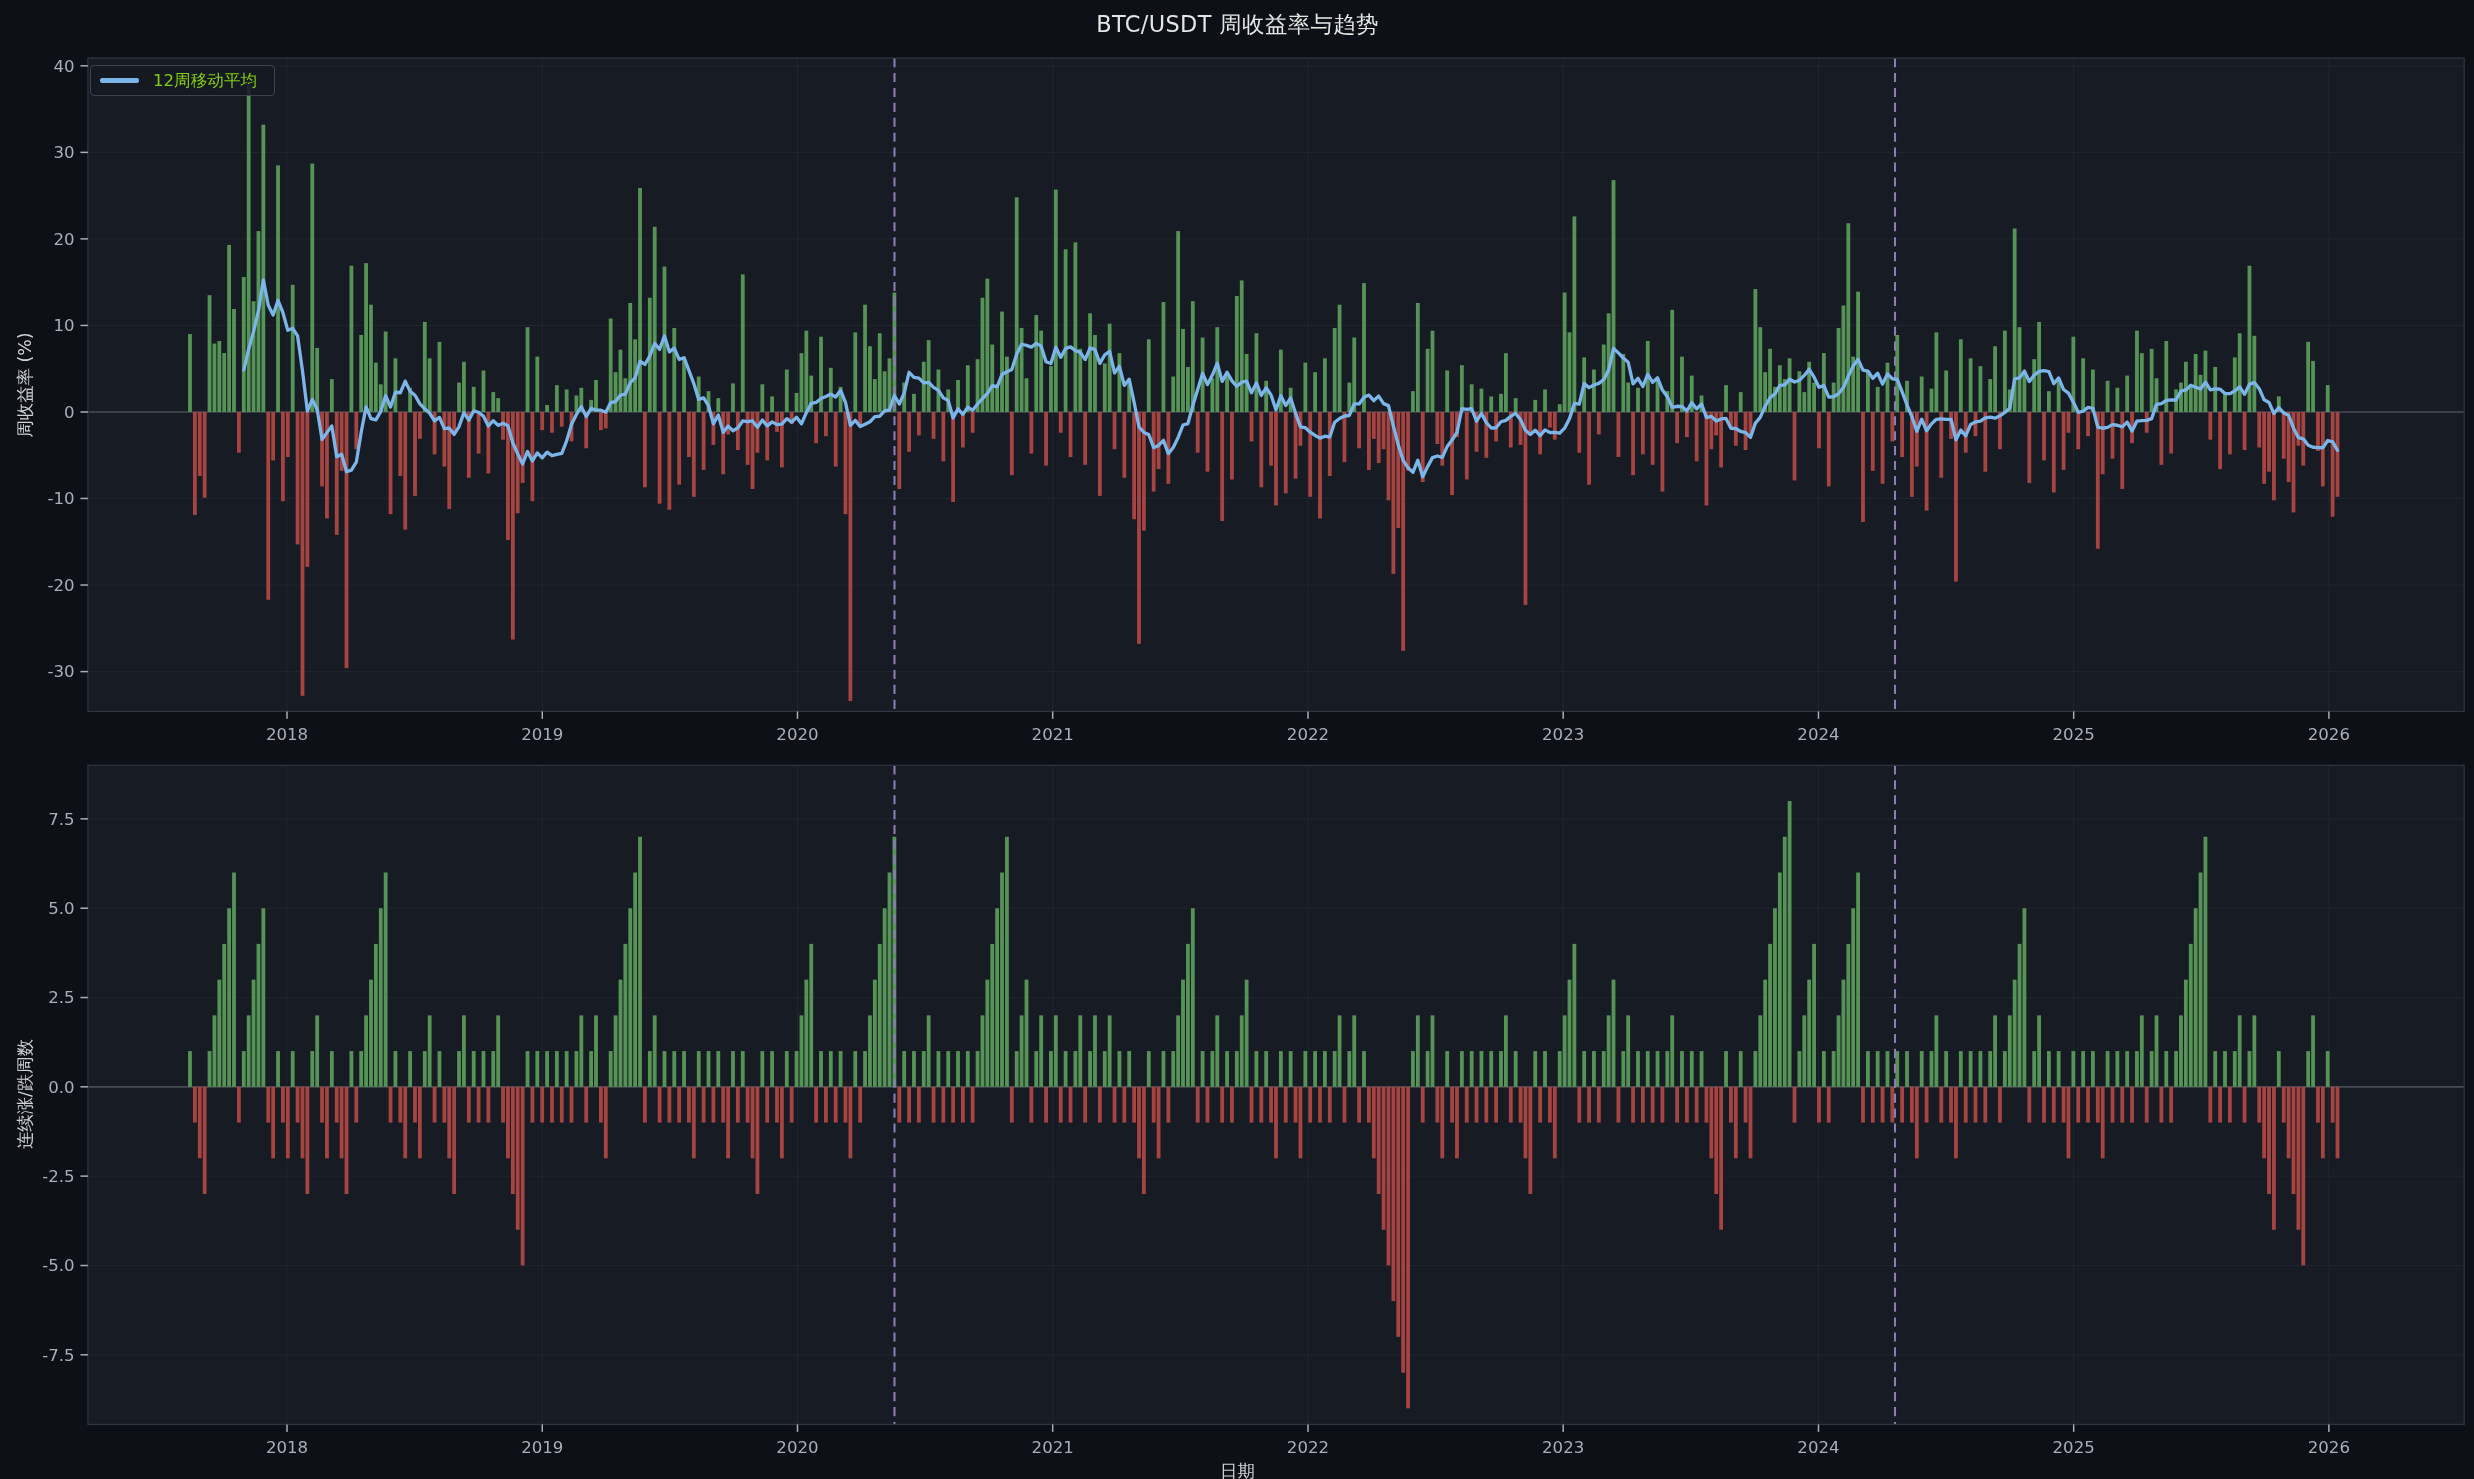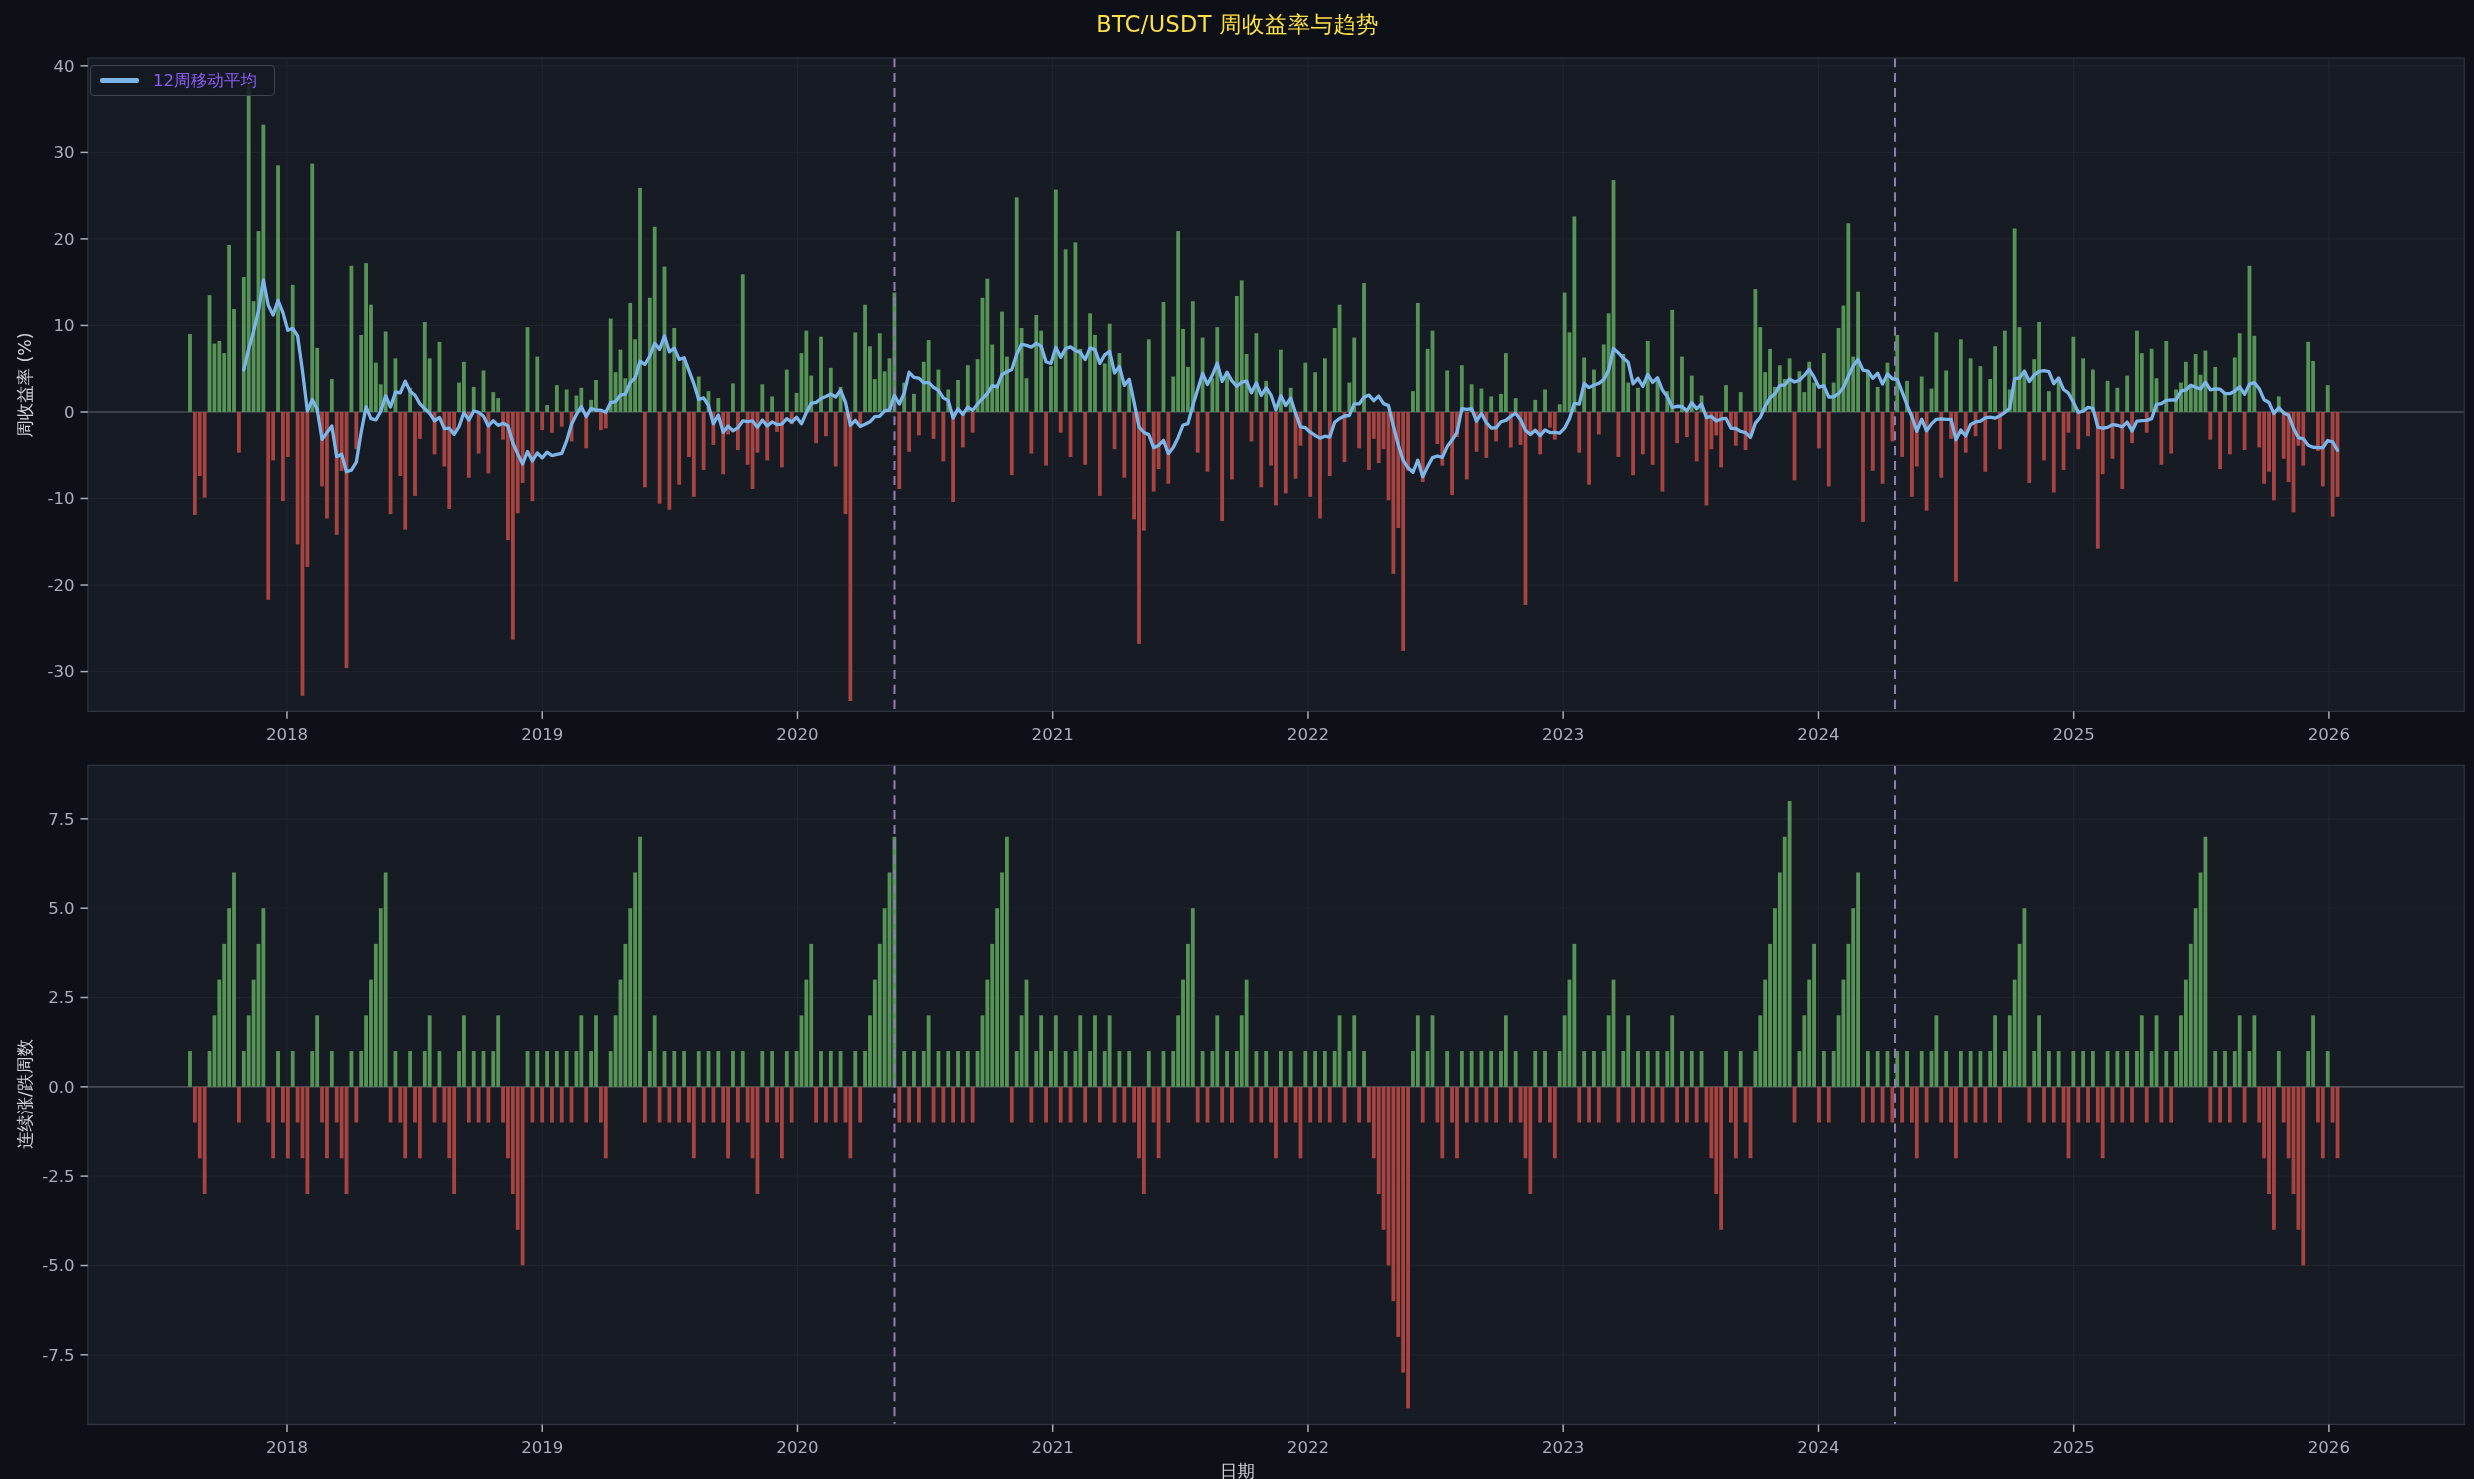--- a/index.html
+++ b/index.html
@@ -3,32 +3,32 @@
 <meta charset="utf-8">
 <style>
   html,body{margin:0;padding:0;}
   body{
     width:2475px;height:1480px;position:relative;overflow:hidden;
     background:#0d1016;
     font-family:"DejaVu Sans","Liberation Sans",sans-serif;
   }
   .fig-title{
     position:absolute;left:0;top:9px;width:2475px;text-align:center;
-    font-size:22.4px;color:#fde047;letter-spacing:0.4px;
+    font-size:22.4px;color:#e5e5e5;letter-spacing:0.4px;
   }
   #chart-svg{position:absolute;left:0;top:0;}
   .legend-box{
     position:absolute;left:90px;top:65px;height:31px;
     display:inline-flex;align-items:center;gap:14px;
     padding:0 16.6px 0 9px;box-sizing:border-box;
     background:rgba(22,26,34,0.88);
     border:1.2px solid #3d4450;border-radius:4.1px;
   }
   .legend-line{width:39px;height:4.1px;border-radius:2.1px;}
-  .legend-label{font-size:16.6px;color:#8b5cf6;}
+  .legend-label{font-size:16.6px;color:#84cc16;}
   .ylabel{
     position:absolute;white-space:nowrap;font-size:17.4px;color:#ced3da;
     transform:translate(-50%,-50%) rotate(-90deg);
   }
   .xlabel{
     position:absolute;left:0;top:1459px;width:2475px;text-align:center;
     font-size:17.4px;color:#ced3da;
   }
 </style>
 </head>

